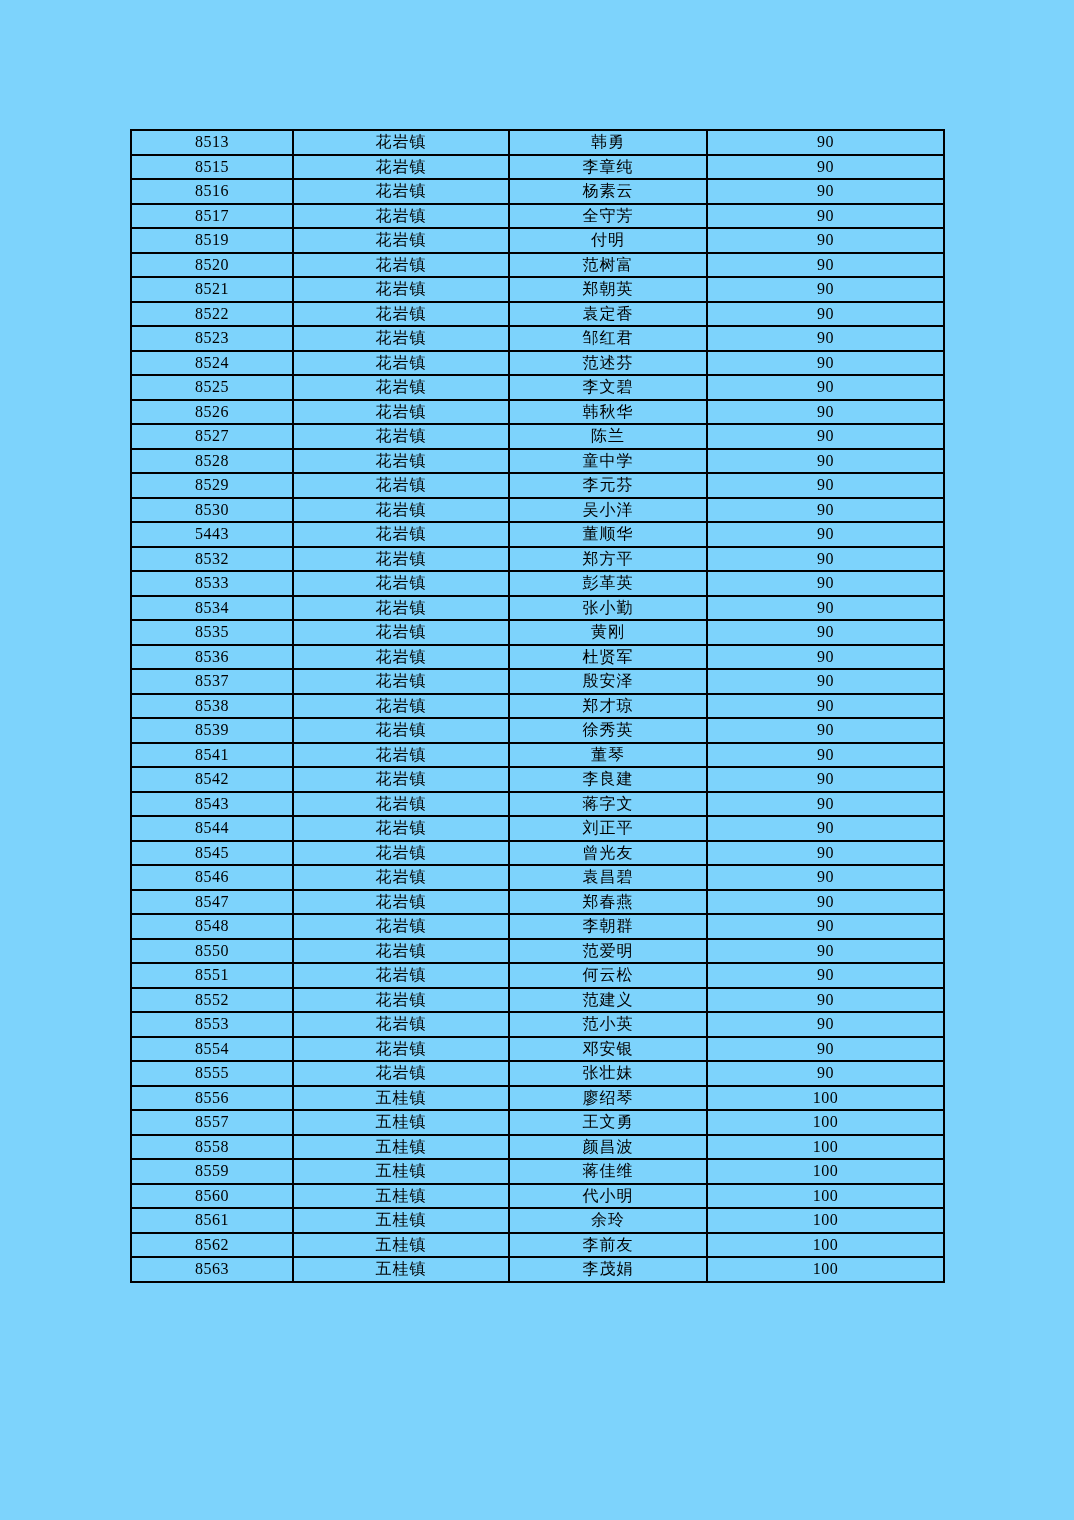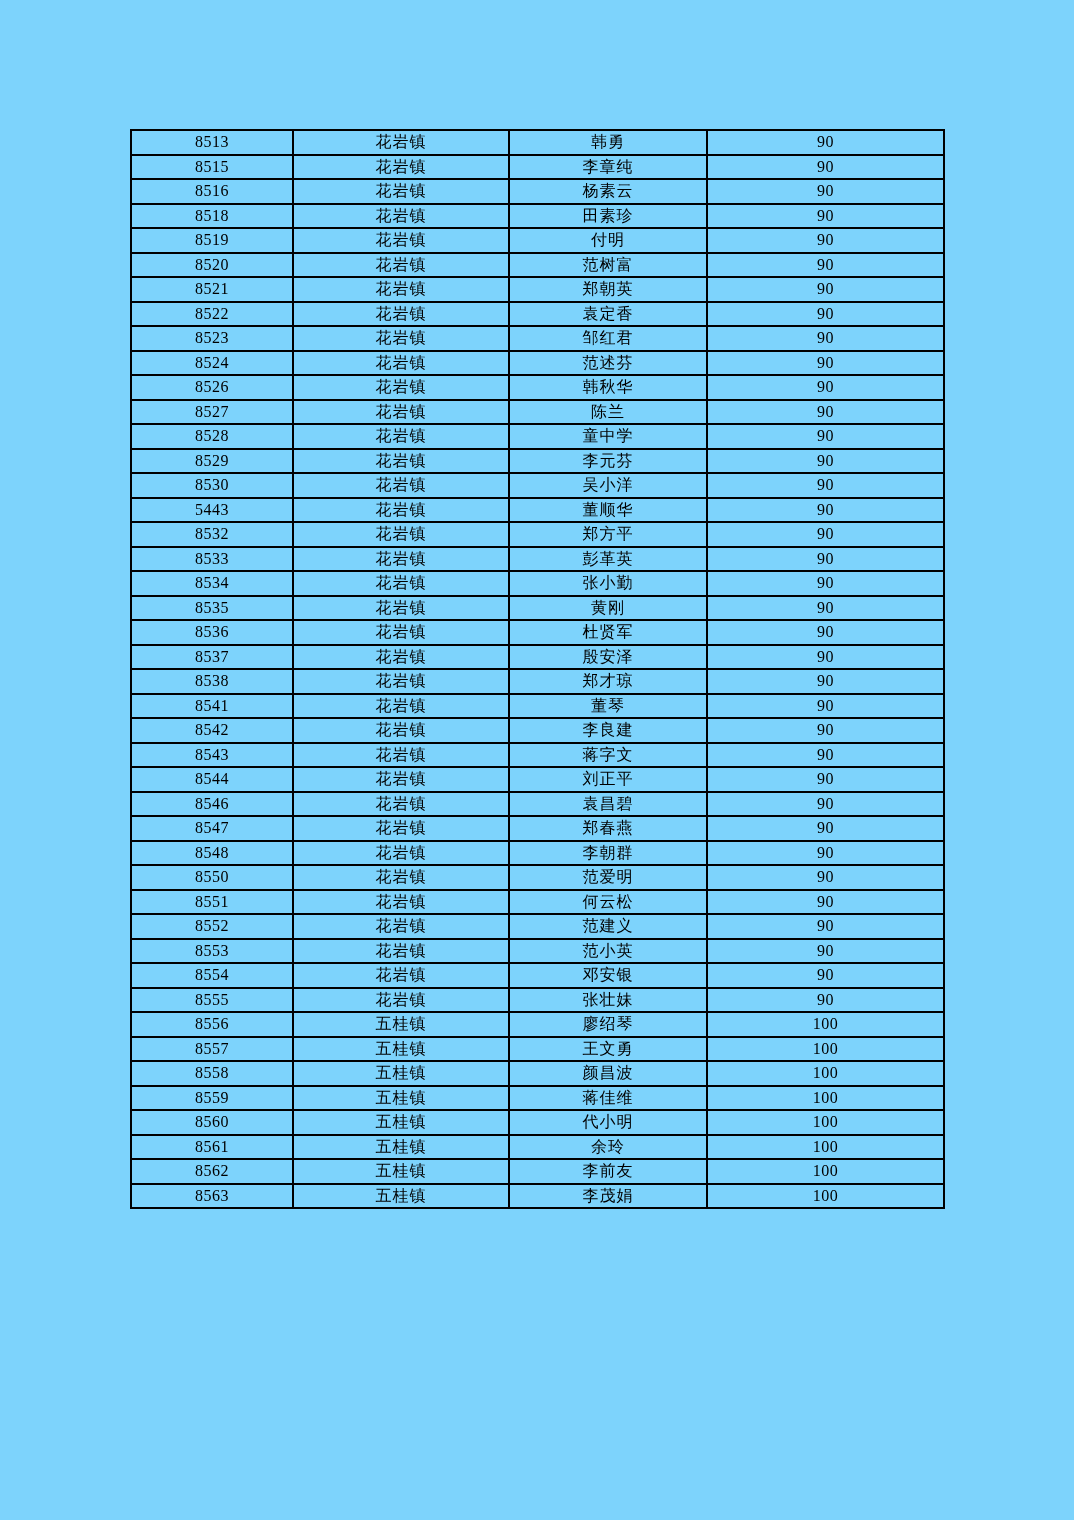--- a/index.html
+++ b/index.html
@@ -72,23 +72,23 @@
     <td class="cell-name">李章纯</td>
     <td class="cell-score">90</td>
   </tr>
         <tr>
     <td class="cell-index">8516</td>
     <td class="cell-town">花岩镇</td>
     <td class="cell-name">杨素云</td>
     <td class="cell-score">90</td>
   </tr>
         <tr>
-    <td class="cell-index">8518</td>
-    <td class="cell-town">花岩镇</td>
-    <td class="cell-name">田素珍</td>
+    <td class="cell-index">8517</td>
+    <td class="cell-town">花岩镇</td>
+    <td class="cell-name">全守芳</td>
     <td class="cell-score">90</td>
   </tr>
         <tr>
     <td class="cell-index">8519</td>
     <td class="cell-town">花岩镇</td>
     <td class="cell-name">付明</td>
     <td class="cell-score">90</td>
   </tr>
         <tr>
     <td class="cell-index">8520</td>
@@ -114,20 +114,26 @@
     <td class="cell-name">邹红君</td>
     <td class="cell-score">90</td>
   </tr>
         <tr>
     <td class="cell-index">8524</td>
     <td class="cell-town">花岩镇</td>
     <td class="cell-name">范述芬</td>
     <td class="cell-score">90</td>
   </tr>
         <tr>
+    <td class="cell-index">8525</td>
+    <td class="cell-town">花岩镇</td>
+    <td class="cell-name">李文碧</td>
+    <td class="cell-score">90</td>
+  </tr>
+        <tr>
     <td class="cell-index">8526</td>
     <td class="cell-town">花岩镇</td>
     <td class="cell-name">韩秋华</td>
     <td class="cell-score">90</td>
   </tr>
         <tr>
     <td class="cell-index">8527</td>
     <td class="cell-town">花岩镇</td>
     <td class="cell-name">陈兰</td>
     <td class="cell-score">90</td>
@@ -192,20 +198,26 @@
     <td class="cell-name">殷安泽</td>
     <td class="cell-score">90</td>
   </tr>
         <tr>
     <td class="cell-index">8538</td>
     <td class="cell-town">花岩镇</td>
     <td class="cell-name">郑才琼</td>
     <td class="cell-score">90</td>
   </tr>
         <tr>
+    <td class="cell-index">8539</td>
+    <td class="cell-town">花岩镇</td>
+    <td class="cell-name">徐秀英</td>
+    <td class="cell-score">90</td>
+  </tr>
+        <tr>
     <td class="cell-index">8541</td>
     <td class="cell-town">花岩镇</td>
     <td class="cell-name">董琴</td>
     <td class="cell-score">90</td>
   </tr>
         <tr>
     <td class="cell-index">8542</td>
     <td class="cell-town">花岩镇</td>
     <td class="cell-name">李良建</td>
     <td class="cell-score">90</td>
@@ -213,20 +225,26 @@
         <tr>
     <td class="cell-index">8543</td>
     <td class="cell-town">花岩镇</td>
     <td class="cell-name">蒋字文</td>
     <td class="cell-score">90</td>
   </tr>
         <tr>
     <td class="cell-index">8544</td>
     <td class="cell-town">花岩镇</td>
     <td class="cell-name">刘正平</td>
+    <td class="cell-score">90</td>
+  </tr>
+        <tr>
+    <td class="cell-index">8545</td>
+    <td class="cell-town">花岩镇</td>
+    <td class="cell-name">曾光友</td>
     <td class="cell-score">90</td>
   </tr>
         <tr>
     <td class="cell-index">8546</td>
     <td class="cell-town">花岩镇</td>
     <td class="cell-name">袁昌碧</td>
     <td class="cell-score">90</td>
   </tr>
         <tr>
     <td class="cell-index">8547</td>

